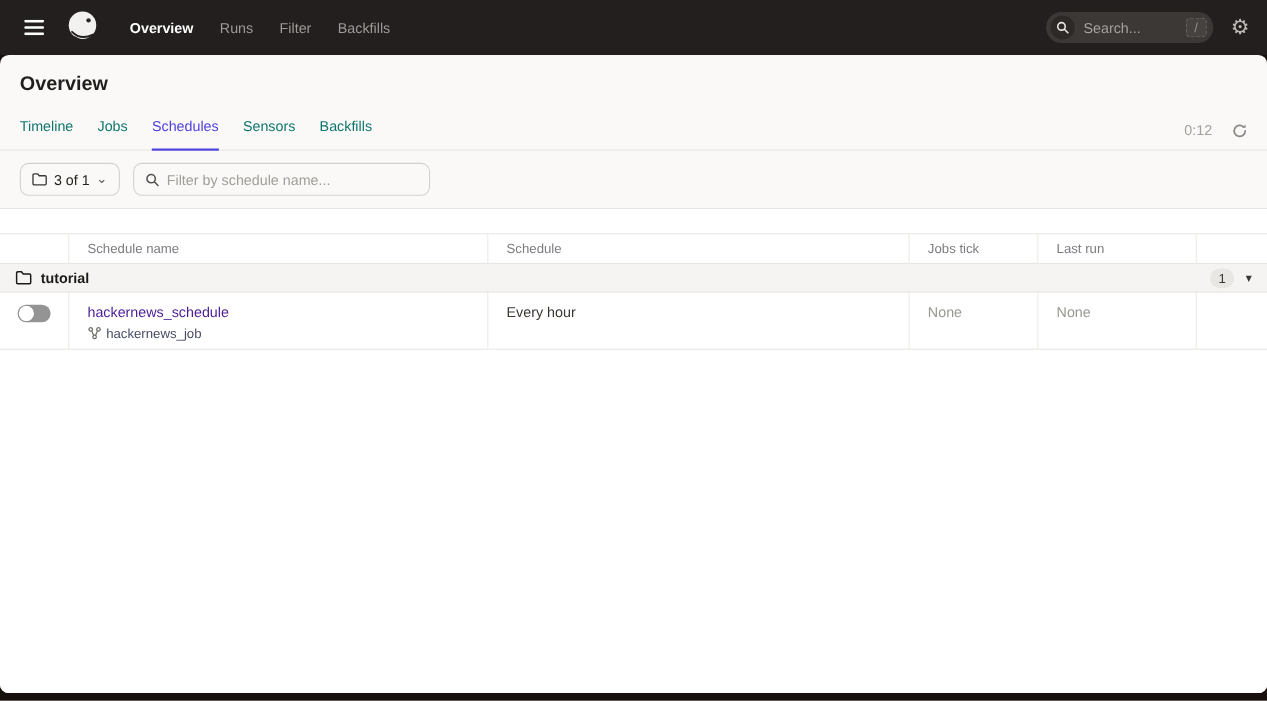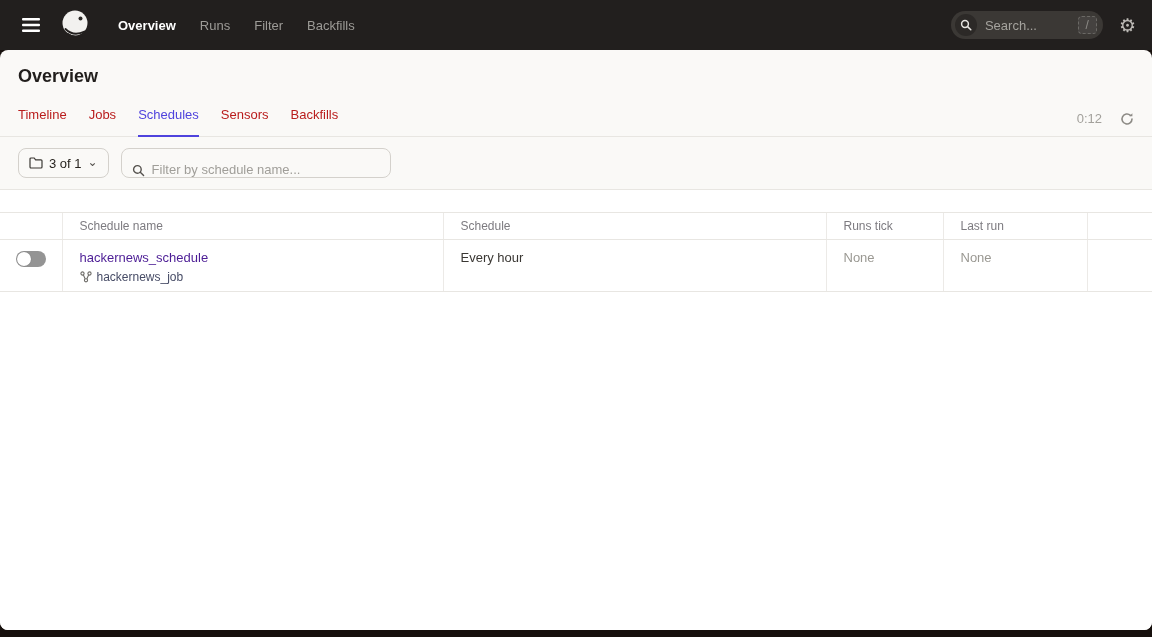--- a/index.html
+++ b/index.html
@@ -45,40 +45,40 @@
     display:flex; flex-direction:column;
   }
   .page-head { padding:15px 18px 0 18px; }
   .page-title { font-size:18px; font-weight:700; color:#211e1c; line-height:22px; }
   .tabs-row {
     display:flex; align-items:flex-end; padding:0 18px;
     border-bottom:1px solid #e8e6e2; margin-top:14px;
   }
   .tabs { display:flex; gap:22px; }
   .tab {
-    font-size:13px; color:#b91c1c; padding:6px 0 13px 0; cursor:pointer;
+    font-size:13px; color:#0f766e; padding:6px 0 13px 0; cursor:pointer;
     border-bottom:2px solid transparent; margin-bottom:-1px;
   }
   .tab.active { color:#4f43dd; border-bottom-color:#4f43dd; }
   .tabs-right { margin-left:auto; display:flex; align-items:center; gap:18px; padding-bottom:10px; }
   .timer { color:#a3a19c; font-size:13px; }
   .refresh-btn { display:flex; align-items:center; cursor:pointer; }
   
   .filter-bar {
     display:flex; align-items:center; gap:12px; padding:11px 18px;
     border-bottom:1px solid #e8e6e2;
   }
   .repo-btn {
     display:flex; align-items:center; gap:6px; height:30px; padding:0 10px;
     border:1px solid #d4d1cc; border-radius:8px; background:#faf9f7; cursor:pointer;
     font-size:13px; color:#28241f;
   }
   .repo-btn .chev { color:#55524e; font-size:12px; line-height:1; margin-top:-3px; }
   .filter-input-wrap {
-    display:flex; align-items:flex-end; gap:7px; height:30px; width:270px;
+    display:flex; align-items:center; gap:7px; height:30px; width:270px;
     border:1px solid #d4d1cc; border-radius:8px; background:#faf9f7; padding:0 10px;
   }
   .filter-input-wrap input {
     border:none; outline:none; background:transparent; flex:1;
     font-family:"Liberation Sans", sans-serif; font-size:13px; color:#28241f;
   }
   .filter-input-wrap input::placeholder { color:#a09e99; }
   
   .table-area { background:#ffffff; flex:1; padding-top:22px; }
   table { width:1152px; border-collapse:collapse; table-layout:fixed; }
@@ -213,26 +213,42 @@
           <col style="width:383px">
         <col style="width:117px">
           <col style="width:144px">
           <col>
       </colgroup>
       <thead>
         <tr>
           <th></th>
           <th>Schedule name</th>
           <th>Schedule</th>
-          <th>Runs tick</th>
+          <th>Jobs tick</th>
           <th>Last run</th>
           <th></th>
         </tr>
       </thead>
       <tbody>
+        <tr class="group-row">
+          <td colspan="6">
+            <div class="group-inner">
+              <span class="icon">
+                <svg width="15" height="13" viewBox="0 0 14 12">
+                    <path d="M1 2 a1 1 0 0 1 1-1 h3.2 l1.4 1.8 h5.4 a1 1 0 0 1 1 1 V10 a1 1 0 0 1 -1 1 H2 a1 1 0 0 1 -1-1 z" stroke="#1d1a17" stroke-width="1.3" fill="none"></path>
+                  </svg>
+              </span>
+              <span class="group-name">tutorial</span>
+              <span class="group-right">
+                <span class="count-badge">1</span>
+                <span class="group-caret">▾</span>
+              </span>
+            </div>
+          </td>
+        </tr>
         <tr>
           <td class="cell toggle-cell">
             <span class="toggle"><span class="knob"></span></span>
           </td>
           <td class="cell name-cell">
             <a class="sched-link">hackernews_schedule</a>
             <div class="job-line">
               <span class="icon">
                 <svg width="12" height="12" viewBox="0 0 12 12">
                     <circle cx="2.5" cy="2.5" r="1.6" stroke="#6e6c68" stroke-width="1.1" fill="none"></circle>

